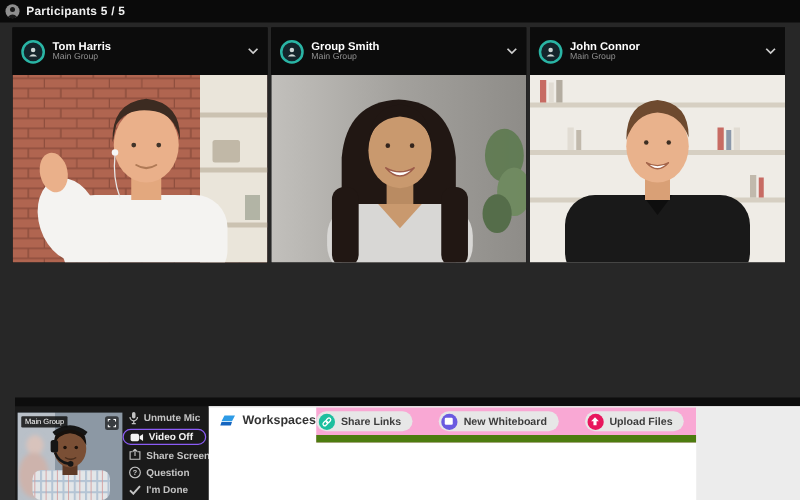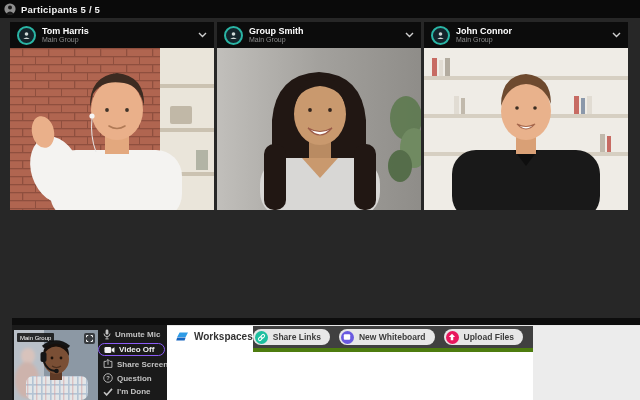--- a/index.html
+++ b/index.html
@@ -7,21 +7,21 @@
          font-family:"Liberation Sans",sans-serif;-webkit-font-smoothing:antialiased;}
 
   
   .topbar{position:absolute;left:0;top:0;width:100%;height:18px;background:#0a0a0a;
           display:flex;align-items:center;gap:5px;padding-left:4px;box-sizing:border-box;}
   .topbar .label{color:#f0f0f0;font-size:9.5px;font-weight:bold;letter-spacing:.2px;}
 
   
   .tiles{position:absolute;left:10px;top:22px;width:618px;height:188px;display:flex;gap:3px;}
   .tile{flex:1;display:flex;flex-direction:column;background:#000;min-width:0;}
-  .tile-header{height:26px;background:#0c0c0c;display:flex;align-items:center;gap:6px;
+  .tile-header{height:38px;background:#0c0c0c;display:flex;align-items:center;gap:6px;
                padding:0 7px;box-sizing:border-box;}
   .avatar{width:15px;height:15px;border-radius:50%;border:2px solid #2ab5a5;background:#14242b;
           display:flex;align-items:center;justify-content:center;flex:none;}
   .tile-id{display:flex;flex-direction:column;line-height:1.15;min-width:0;}
   .tile-name{color:#fff;font-size:9px;font-weight:bold;white-space:nowrap;}
   .tile-group{color:#8f8f8f;font-size:7px;}
   .chev{margin-left:auto;cursor:pointer;display:flex;align-items:center;}
   .tile-video{flex:1;position:relative;overflow:hidden;background:#333;}
   .tile-video svg{position:absolute;inset:0;width:100%;height:100%;}
 
@@ -40,22 +40,22 @@
   .ctrl{display:flex;align-items:center;gap:4px;color:#c3c3c3;font-size:8px;font-weight:bold;
         padding:1px 5px;cursor:pointer;white-space:nowrap;}
   .ctrl.active{border:1px solid #8b5cf6;border-radius:9px;color:#f2f2f2;padding:1px 5px;margin-right:2px;}
   .ctrl .ic{display:flex;align-items:center;flex:none;}
 
   
   .right-panel{position:absolute;left:155px;top:7px;width:485px;height:75px;background:#fff;
                display:flex;border-top:1px solid #e8e8e8;box-sizing:border-box;}
   .ws-title-row{height:21px;display:flex;align-items:center;gap:5px;padding-left:9px;flex:none;}
   .ws-title{font-size:10px;font-weight:bold;color:#333;}
-  .ws-btn-row{height:22px;display:flex;align-items:center;justify-content:flex-end;gap:9px;
-              padding-right:10px;border-bottom:4px solid #4d7c0f;flex:none;background:#404040;}
+  .ws-btn-row{height:22px;display:flex;align-items:center;justify-content:flex-end;gap:21px;
+              padding-right:10px;border-bottom:6px solid #4d7c0f;flex:none;background:#f9a8d4;}
   .pill{height:16px;border-radius:8px;background:#e7e7e7;display:flex;align-items:center;gap:5px;
         padding:0 9px 0 2px;cursor:pointer;}
   .pill .dot{width:13px;height:13px;border-radius:50%;display:flex;align-items:center;justify-content:center;flex:none;}
   .pill .dot.teal{background:#1dbf9f;}
   .pill .dot.purple{background:#6a5ae0;}
   .pill .dot.pink{background:#e8175d;}
   .pill .plabel{font-size:8.5px;font-weight:bold;color:#3c3c3c;white-space:nowrap;}
   .ws-content{flex:1;background:#ececec;}
 </style>
 </head>

